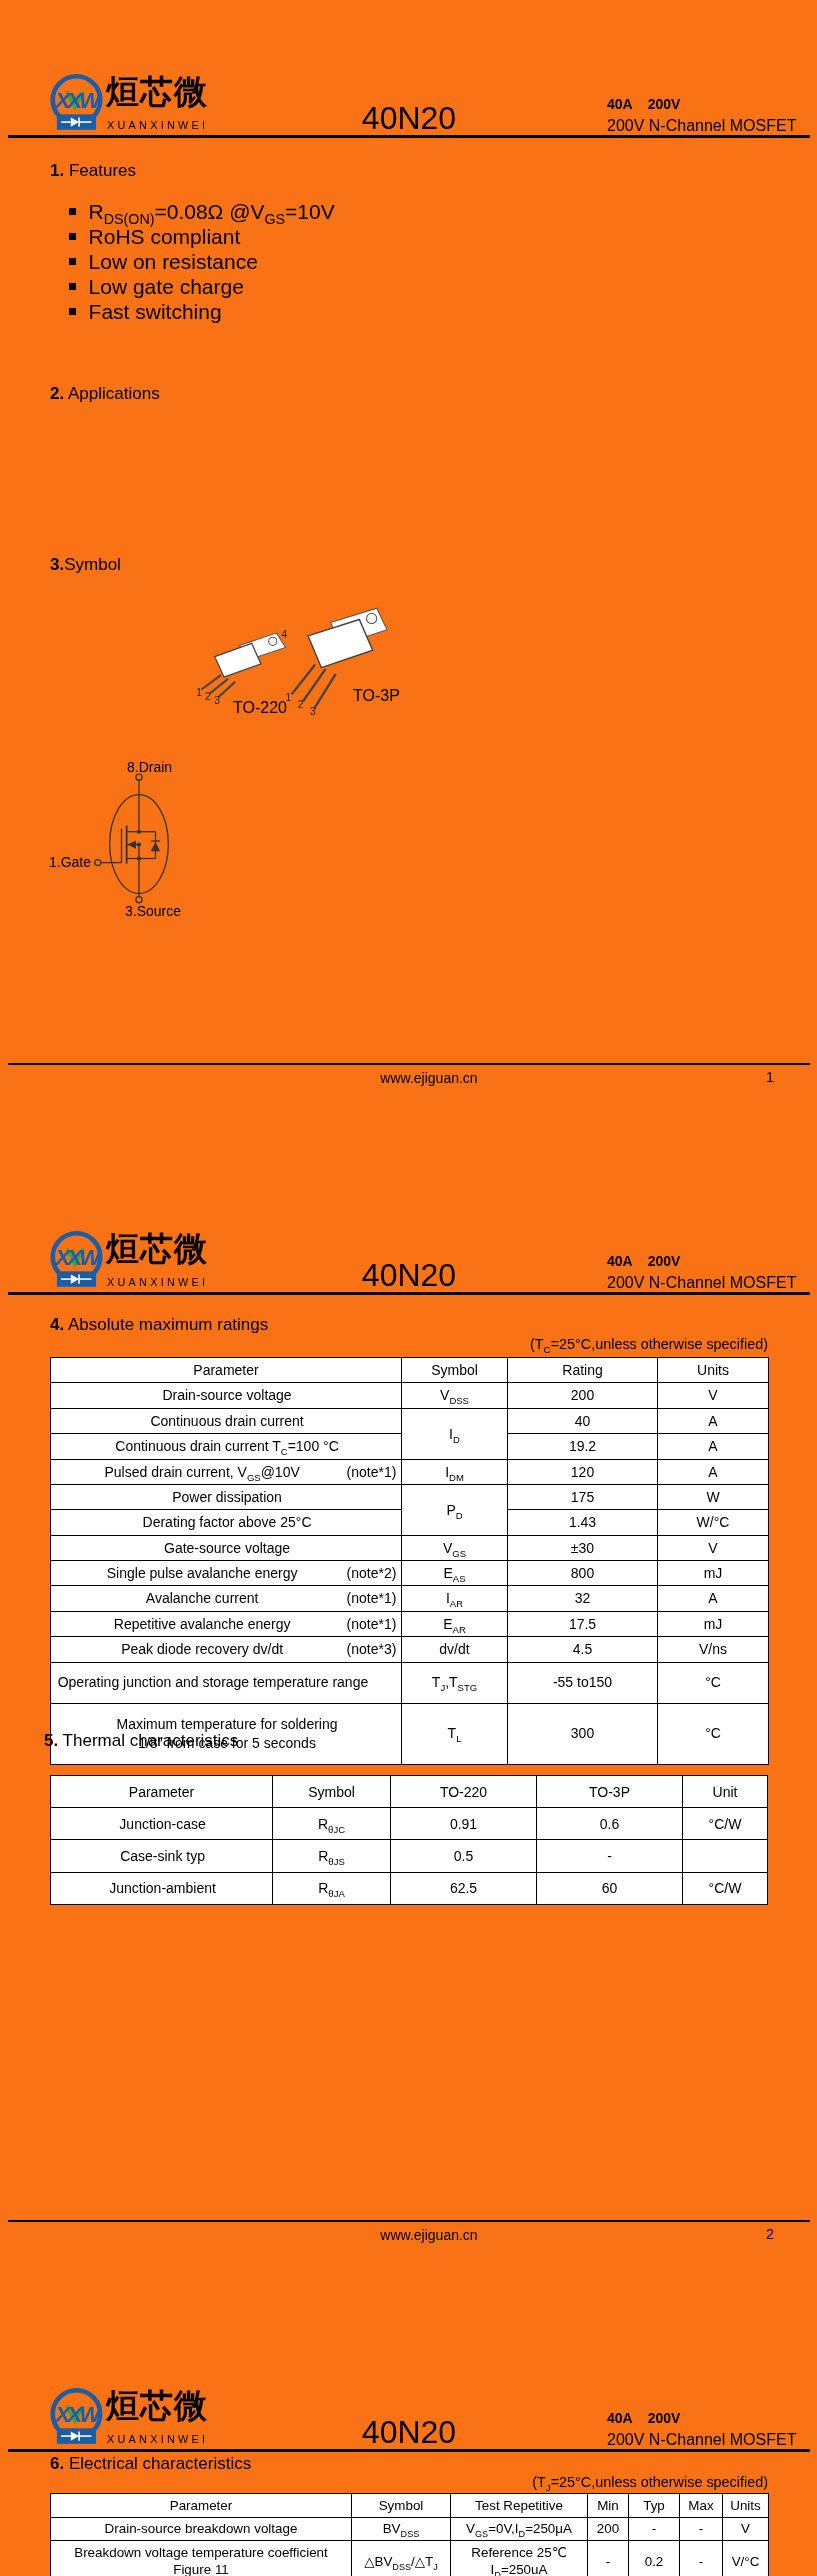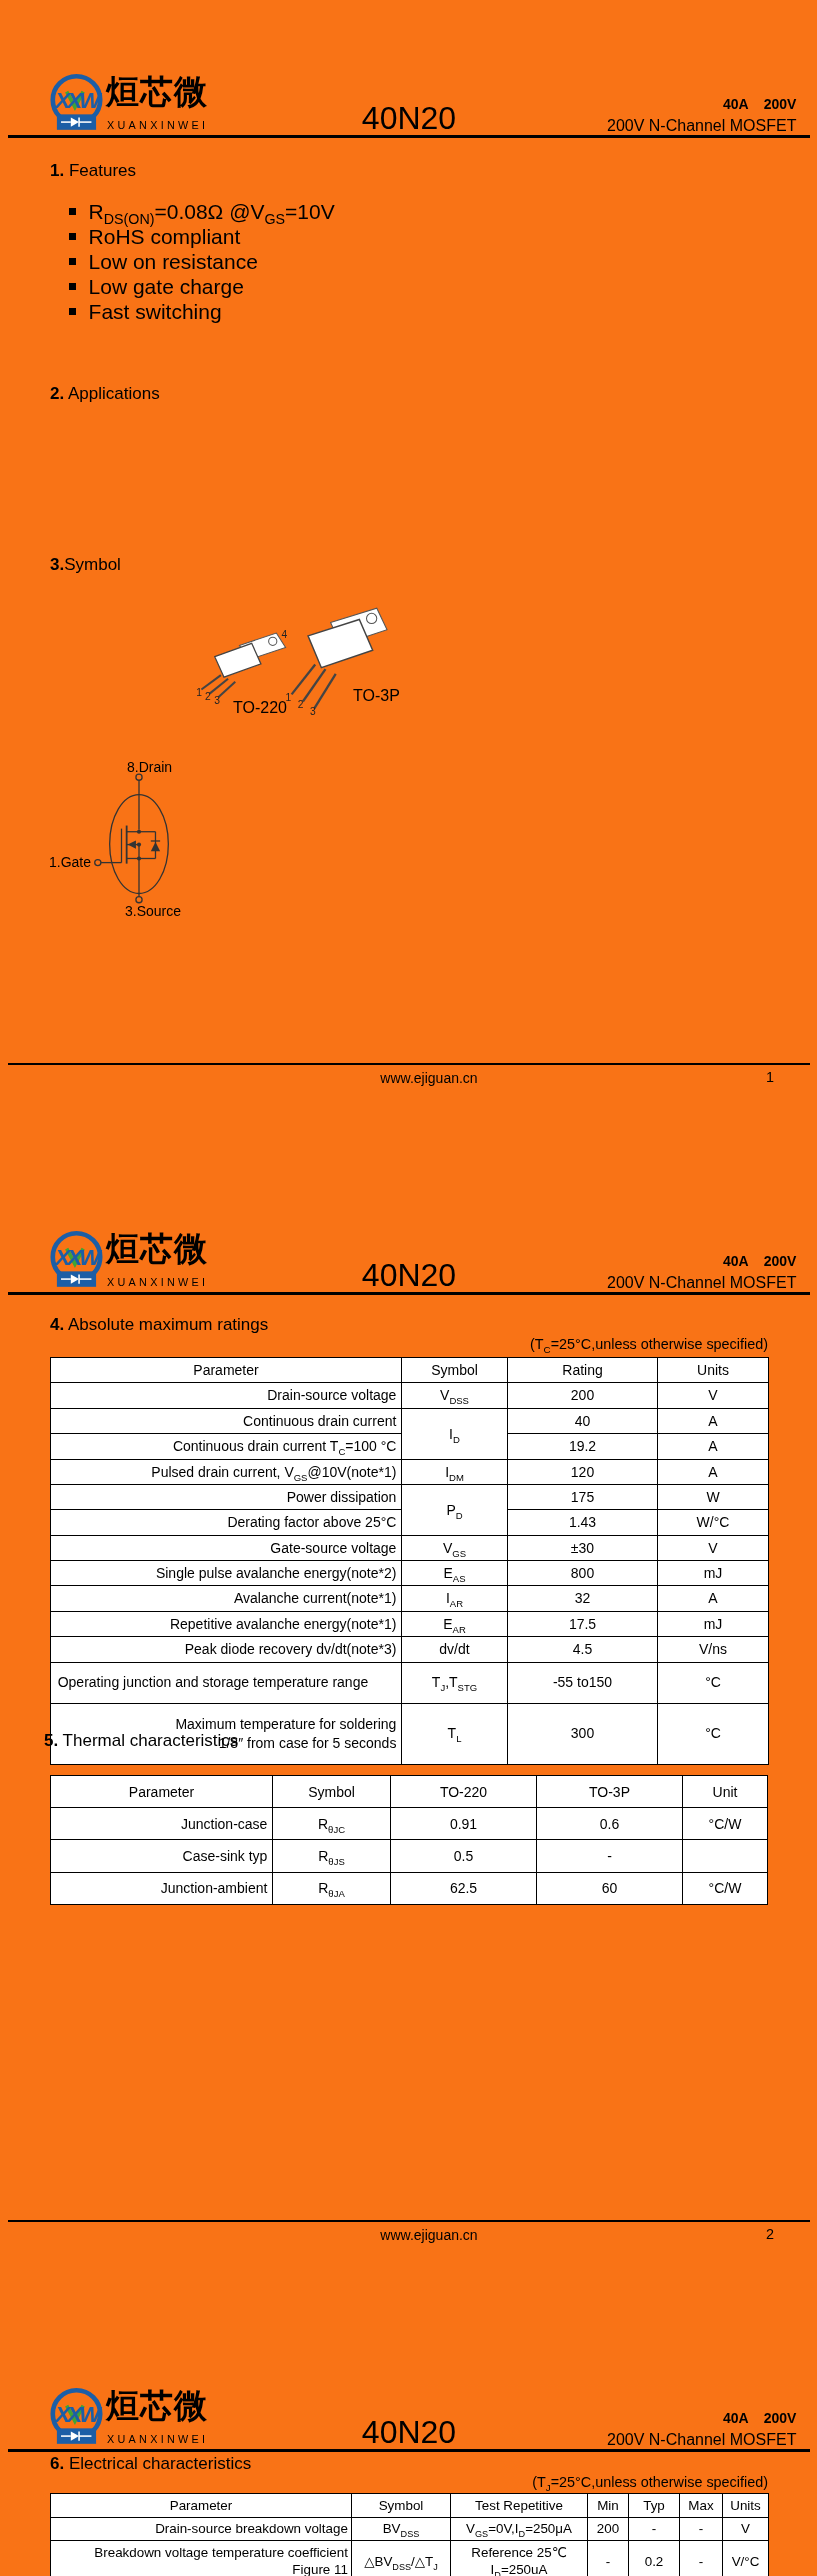--- a/index.html
+++ b/index.html
@@ -4,31 +4,31 @@
 <style>
   html,body{margin:0;padding:0;background:#fff}
   body{width:818px;font-family:"Liberation Sans","DejaVu Sans",sans-serif;color:#000}
   .page{position:relative;width:818px;height:1157px;background:#f97316;overflow:hidden}
   .abs{position:absolute}
   .rule{position:absolute;left:7.7px;right:7.7px;height:2.6px;background:#000}
   .frule{position:absolute;left:7.7px;right:7.7px;height:2.1px;background:#000}
   .hdr-cn{font-size:33px;font-weight:bold;letter-spacing:1px;line-height:1}
   .hdr-en{font-size:10.8px;letter-spacing:3.3px;line-height:1}
   .part{font-size:32px;line-height:1;white-space:nowrap}
-  .hdr-right{text-align:right}
+  .hdr-right{}
   .rating{font-size:14px;font-weight:bold;white-space:pre;line-height:1.2}
   .subtitle{font-size:16px;margin-top:3.1px;line-height:1.2;white-space:nowrap}
   .sec{font-size:17px;white-space:nowrap}
   .sec .num{font-weight:bold}
   .bitem{height:25px;display:flex;align-items:center;font-size:21px}
   .sq{width:7.2px;height:7.2px;background:#000;margin-right:12.4px;flex:none}
   table{border-collapse:collapse;table-layout:fixed;background:#fff;border:1.5px solid #000}
   td,th{border:1px solid #000;text-align:center;vertical-align:middle;font-weight:normal;
         font-size:14px;line-height:1.3;padding:3.1px 4.6px;overflow:hidden}
-  .tl{text-align:right;padding-left:6.7px}
+  .tl{text-align:center;padding-left:6.7px}
   .fr{float:right}
   sub{font-size:68%;line-height:0}
   .t-el td,.t-el th{font-size:13.4px;padding:2.6px 3.1px}
   .t-pin td,.t-pin th{font-size:15.5px;height:39px;padding:0 3.1px}
   .t-th td,.t-th th{height:25px}
   .foot-site{font-size:14px}
   .foot-num{font-size:14.4px}
   .pkg-label{font-size:16px}
   .sym-label{font-size:14px;white-space:nowrap}
   svg{display:block}

